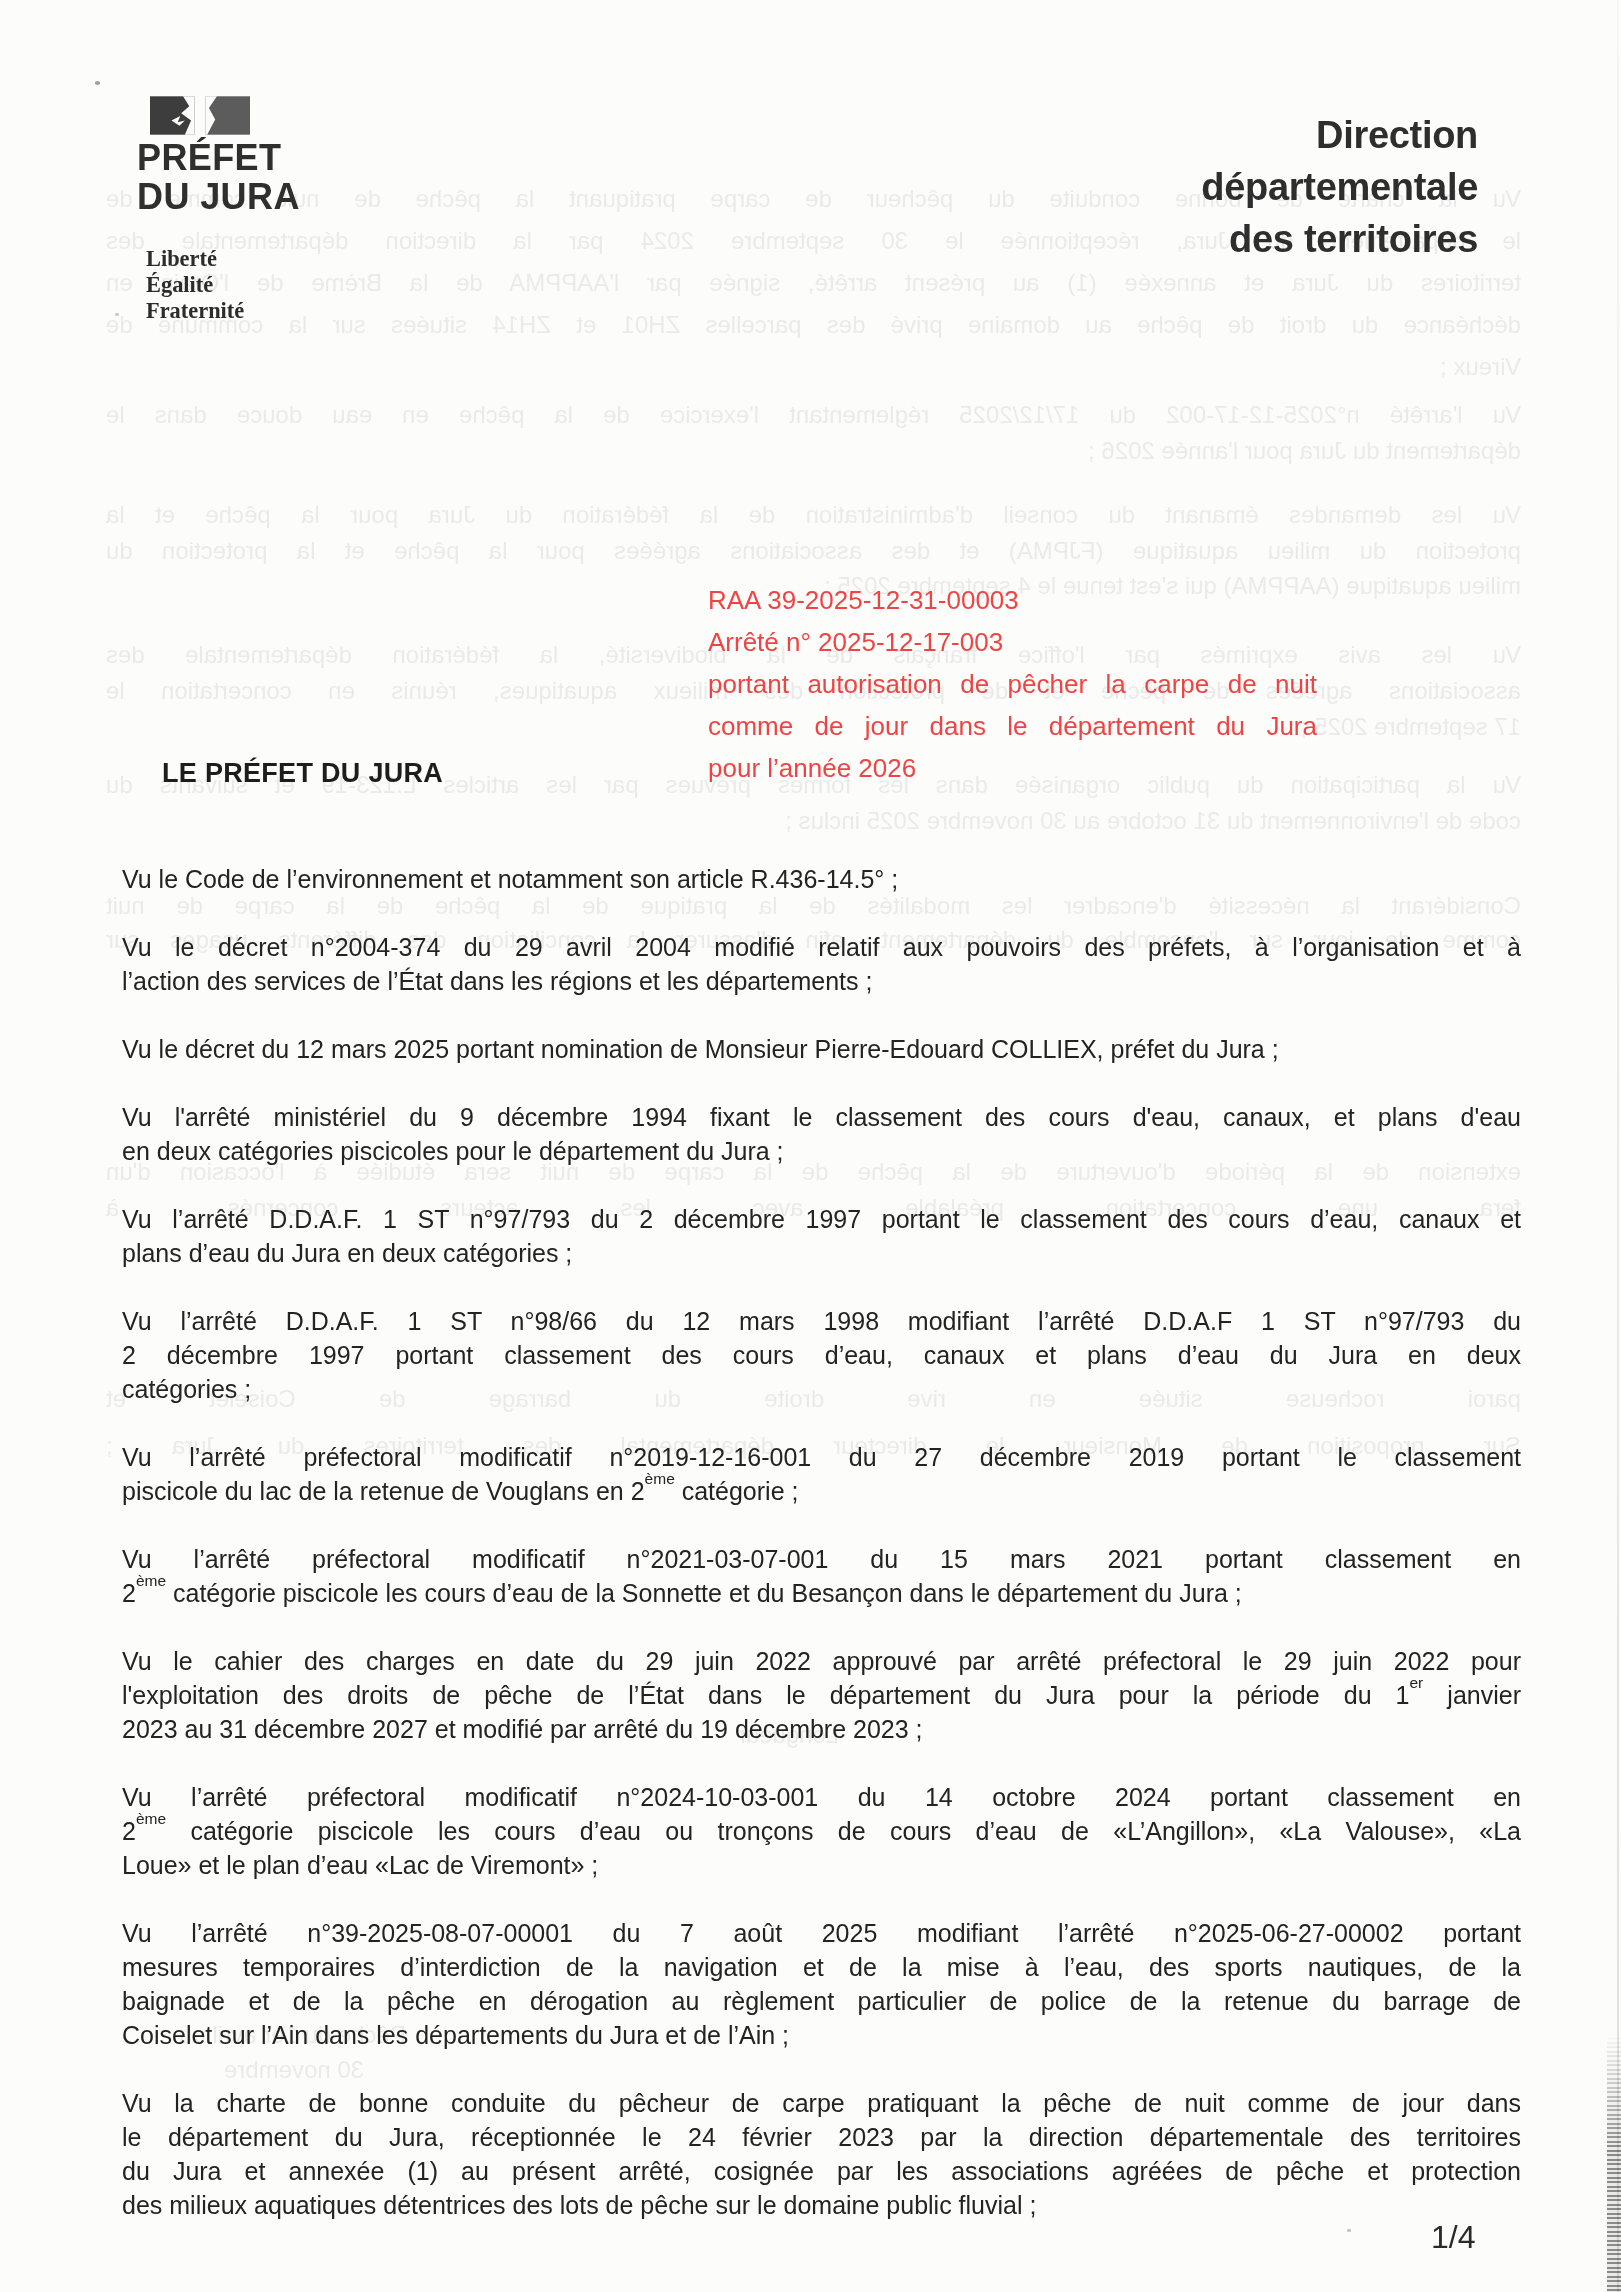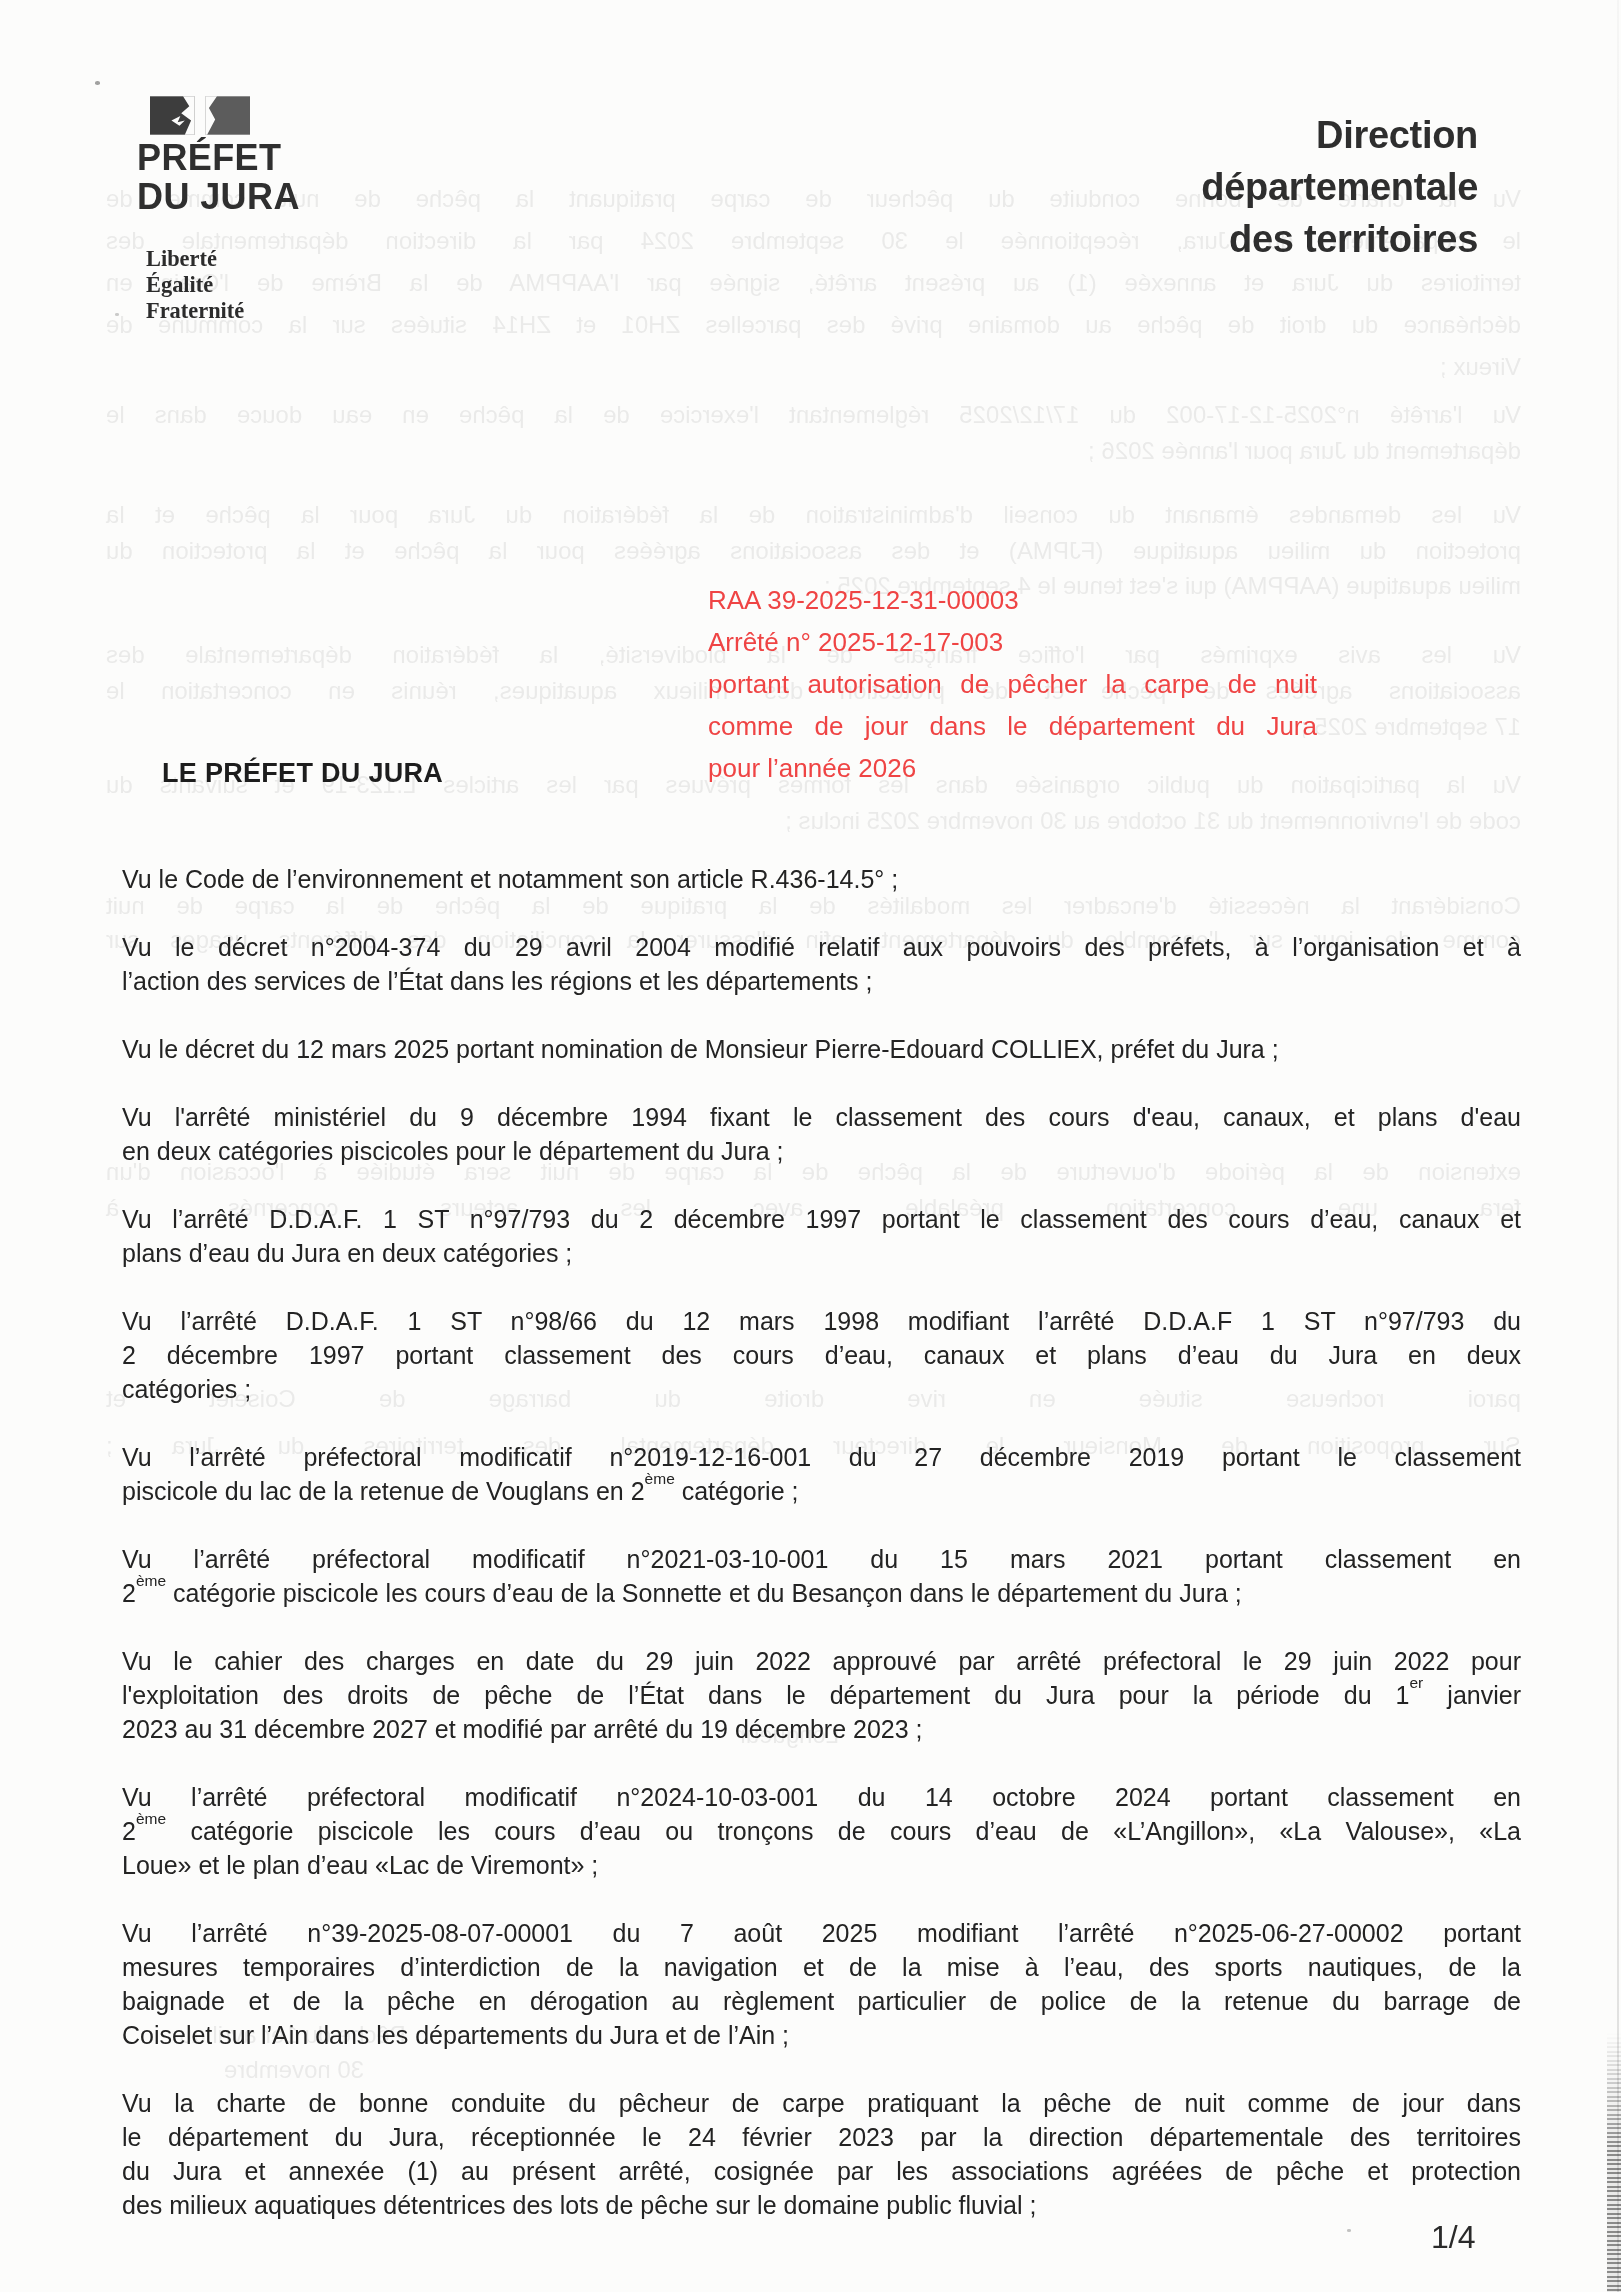--- a/index.html
+++ b/index.html
@@ -138,21 +138,21 @@
   <div class="para">
     <div class="line jl rich">Vu l’arrêté D.D.A.F. 1 ST n°98/66 du 12 mars 1998 modifiant l’arrêté D.D.A.F 1 ST n°97/793 du</div>
     <div class="line jl rich">2 décembre 1997 portant classement des cours d’eau, canaux et plans d’eau du Jura en deux</div>
     <div class="line ll rich">catégories ;</div>
   </div>
   <div class="para">
     <div class="line jl rich">Vu l’arrêté préfectoral modificatif n°2019-12-16-001 du 27 décembre 2019 portant le classement</div>
     <div class="line ll rich">piscicole du lac de la retenue de Vouglans en 2<sup>ème</sup> catégorie ;</div>
   </div>
   <div class="para">
-    <div class="line jl rich">Vu l’arrêté préfectoral modificatif n°2021-03-10-001 du 15 mars 2021 portant classement en</div>
+    <div class="line jl rich">Vu l’arrêté préfectoral modificatif n°2021-03-07-001 du 15 mars 2021 portant classement en</div>
     <div class="line ll rich">2<sup>ème</sup> catégorie piscicole les cours d’eau de la Sonnette et du Besançon dans le département du Jura ;</div>
   </div>
   <div class="para">
     <div class="line jl rich">Vu le cahier des charges en date du 29 juin 2022 approuvé par arrêté préfectoral le 29 juin 2022 pour</div>
     <div class="line jl rich">l'exploitation des droits de pêche de l’État dans le département du Jura pour la période du 1<sup>er</sup> janvier</div>
     <div class="line ll rich">2023 au 31 décembre 2027 et modifié par arrêté du 19 décembre 2023 ;</div>
   </div>
   <div class="para">
     <div class="line jl rich">Vu l’arrêté préfectoral modificatif n°2024-10-03-001 du 14 octobre 2024 portant classement en</div>
     <div class="line jl rich">2<sup>ème</sup> catégorie piscicole les cours d’eau ou tronçons de cours d’eau de «L’Angillon», «La Valouse», «La</div>

